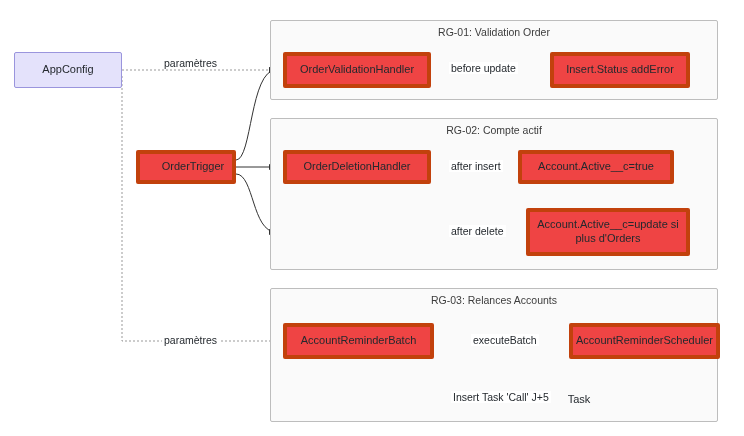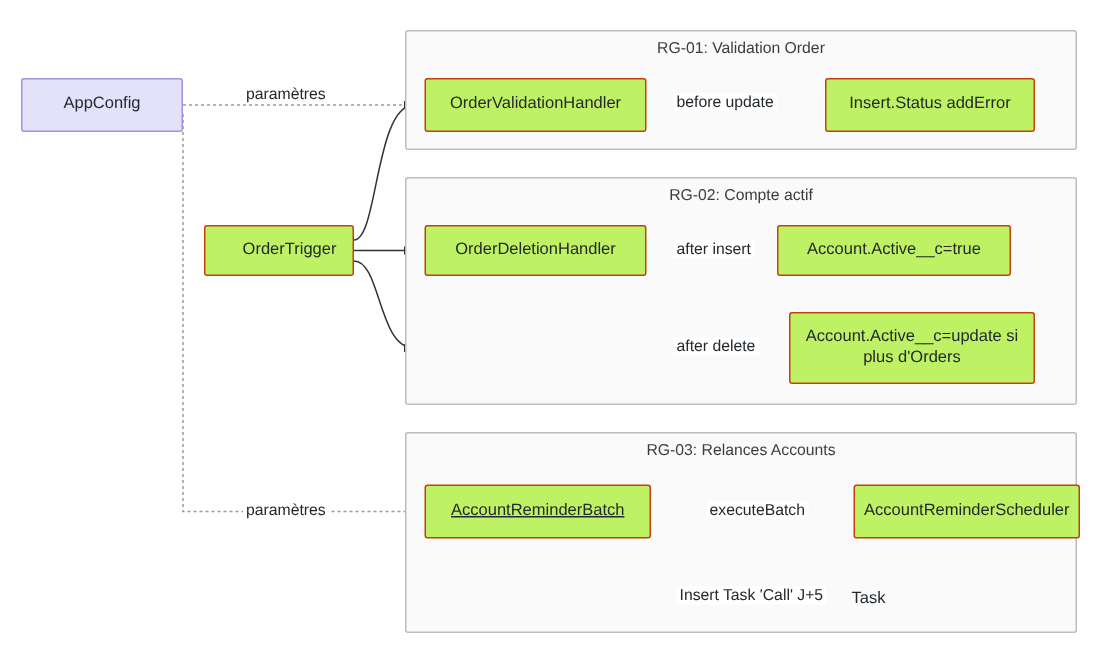--- a/index.html
+++ b/index.html
@@ -31,22 +31,22 @@
     align-items: center;
     justify-content: center;
     text-align: center;
     font-size: 11px;
     color: #24292e;
     line-height: 1.25;
     padding: 2px 6px;
     border-radius: 2px;
   }
   .node.gray {
-    background: #bef264;
-    border: 1px solid #c2410c;
+    background: #ef4444;
+    border: 4px solid #c2410c;
   }
   .node.purple {
     background: #e4e2fb;
     border: 1px solid #9a95dd;
   }
   .group-box {
     position: absolute;
     box-sizing: border-box;
     background: #fafafa;
     border: 1px solid #bdbdbd;
@@ -130,21 +130,21 @@
   <div class="node gray" style="left:136px; top:150px; width:100px; height:34px;padding-left:20px;">OrderTrigger</div>
 
   <div class="node gray" style="left:283px; top:52px; width:148px; height:36px;">OrderValidationHandler</div>
   <div class="node gray" style="left:550px; top:52px; width:140px; height:36px;">Insert.Status addError</div>
 
   <div class="node gray" style="left:283px; top:150px; width:148px; height:34px;">OrderDeletionHandler</div>
   <div class="node gray" style="left:518px; top:150px; width:156px; height:34px;">Account.Active__c=true</div>
 
   <div class="node gray" style="left:526px; top:208px; width:164px; height:48px;">Account.Active__c=update si plus d'Orders</div>
 
-  <div class="node gray" style="left:283px; top:323px; width:151px; height:36px;text-decoration:underline;">AccountReminderBatch</div>
+  <div class="node gray" style="left:283px; top:323px; width:151px; height:36px;">AccountReminderBatch</div>
   <div class="node gray" style="left:569px; top:323px; width:151px; height:36px;">AccountReminderScheduler</div>
 
   <div class="db-label" style="left:558px; top:393px; width:42px;">Task</div>
 
   <div class="edge-label" style="left:162px; top:57px;">paramètres</div>
   <div class="edge-label" style="left:449px; top:62px;">before update</div>
   <div class="edge-label" style="left:449px; top:160px;">after insert</div>
   <div class="edge-label" style="left:449px; top:225px;">after delete</div>
   <div class="edge-label" style="left:162px; top:334px;">paramètres</div>
   <div class="edge-label" style="left:471px; top:334px;">executeBatch</div>

